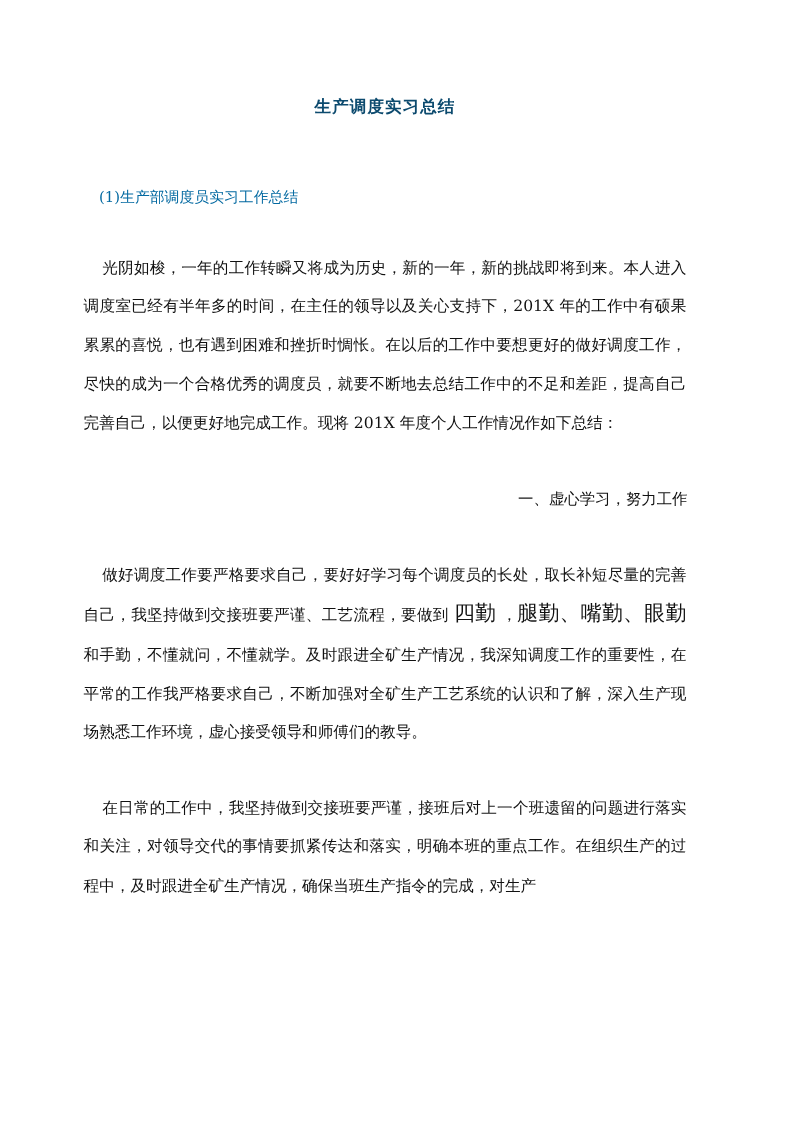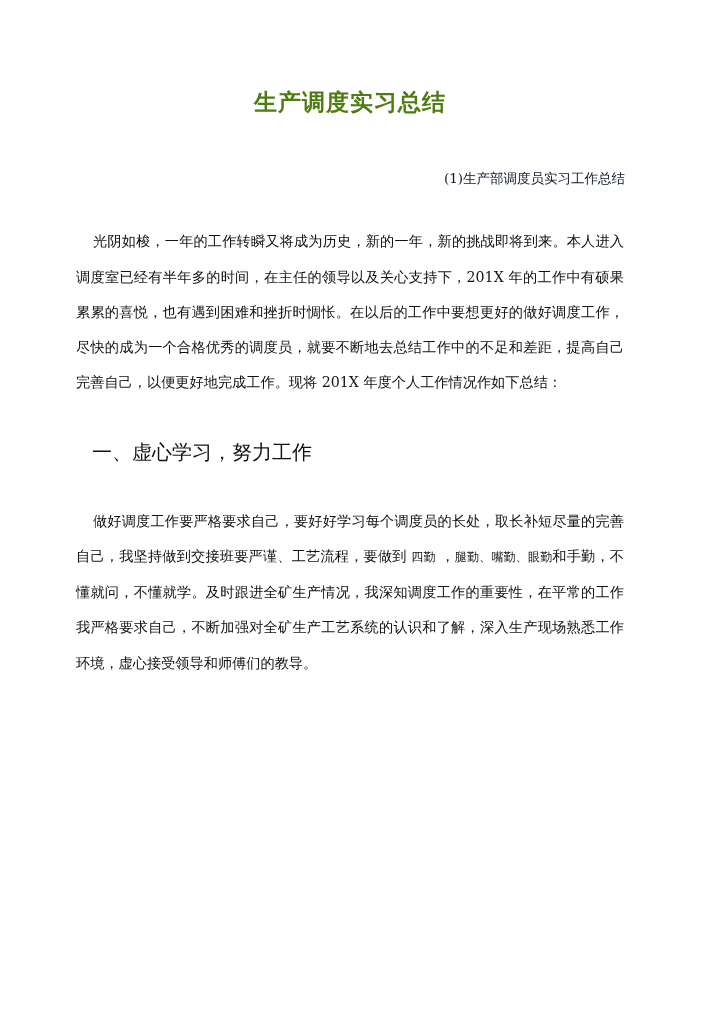--- a/index.html
+++ b/index.html
@@ -28,81 +28,82 @@
   .content {
     position: absolute;
     left: 75px;
     top: 0;
     width: 550px;
   }
 
   .doc-title {
     margin: 0;
     padding: 0;
-    font-size: 23px;
+    font-size: 15px;
     font-weight: bold;
     text-align: center;
     letter-spacing: 1px;
     line-height: 1.2;
     padding-top: 88px;
-    color: #4d7c0f;
+    color: #0c4a6e;
   }
 
   .subtitle {
-    margin: 0;
+    margin: 12px;
     padding: 0;
     font-size: 13.5px;
     line-height: 1.4;
     padding-top: 53px;
     text-indent: 3px;
-    color: #0f172a;
-    text-align: right;
+    color: #0369a1;
   }
 
   .para {
     margin: 1px;
     padding: 0;
     font-size: 14.2px;
     line-height: 35.2px;
     text-align: justify;
     text-justify: inter-ideograph;
     text-indent: 17px;
     color: #111111;
   }
 
   .para.gap-a { margin-top: 37px; }
   .para.gap-b { margin-top: 34px; }
 
   .section-head {
     margin: 0;
     padding: 0;
-    font-size: 20px;
+    font-size: 14px;
     line-height: 35.2px;
     text-indent: 17px;
     margin-top: 34px;
     color: #111111;
+    text-align: right;
   }
 
   
   .alt-glyph {
     font-family: "DejaVu Sans", "Liberation Sans", sans-serif;
-    font-size: 12px;
+    font-size: 19px;
   }
 </style>
 </head>
 <body>
 
 <div class="page">
   <div class="content">
 
     <h1 class="doc-title">生产调度实习总结</h1>
 
     <p class="subtitle">(1)生产部调度员实习工作总结</p>
 
     <p class="para gap-a">光阴如梭，一年的工作转瞬又将成为历史，新的一年，新的挑战即将到来。本人进入调度室已经有半年多的时间，在主任的领导以及关心支持下，201X 年的工作中有硕果累累的喜悦，也有遇到困难和挫折时惆怅。在以后的工作中要想更好的做好调度工作，尽快的成为一个合格优秀的调度员，就要不断地去总结工作中的不足和差距，提高自己完善自己，以便更好地完成工作。现将 201X 年度个人工作情况作如下总结：</p>
 
     <p class="section-head">一、虚心学习，努力工作</p>
 
     <p class="para gap-b"><span>做好调度工作要严格要求自己，要好好学习每个调度员的长处，取长补短尽量的完善自己，我坚持做到交接班要严谨、工艺流程，要做到 </span><span class="alt-glyph">四勤</span><span> ，</span><span class="alt-glyph">腿勤、嘴勤、眼勤</span><span>和手勤，不懂就问，不懂就学。及时跟进全矿生产情况，我深知调度工作的重要性，在平常的工作我严格要求自己，不断加强对全矿生产工艺系统的认识和了解，深入生产现场熟悉工作环境，虚心接受领导和师傅们的教导。</span></p>
 
+    <p class="para gap-b">在日常的工作中，我坚持做到交接班要严谨，接班后对上一个班遗留的问题进行落实和关注，对领导交代的事情要抓紧传达和落实，明确本班的重点工作。在组织生产的过程中，及时跟进全矿生产情况，确保当班生产指令的完成，对生产</p>
 
   </div>
 </div>
 
 </body></html>

